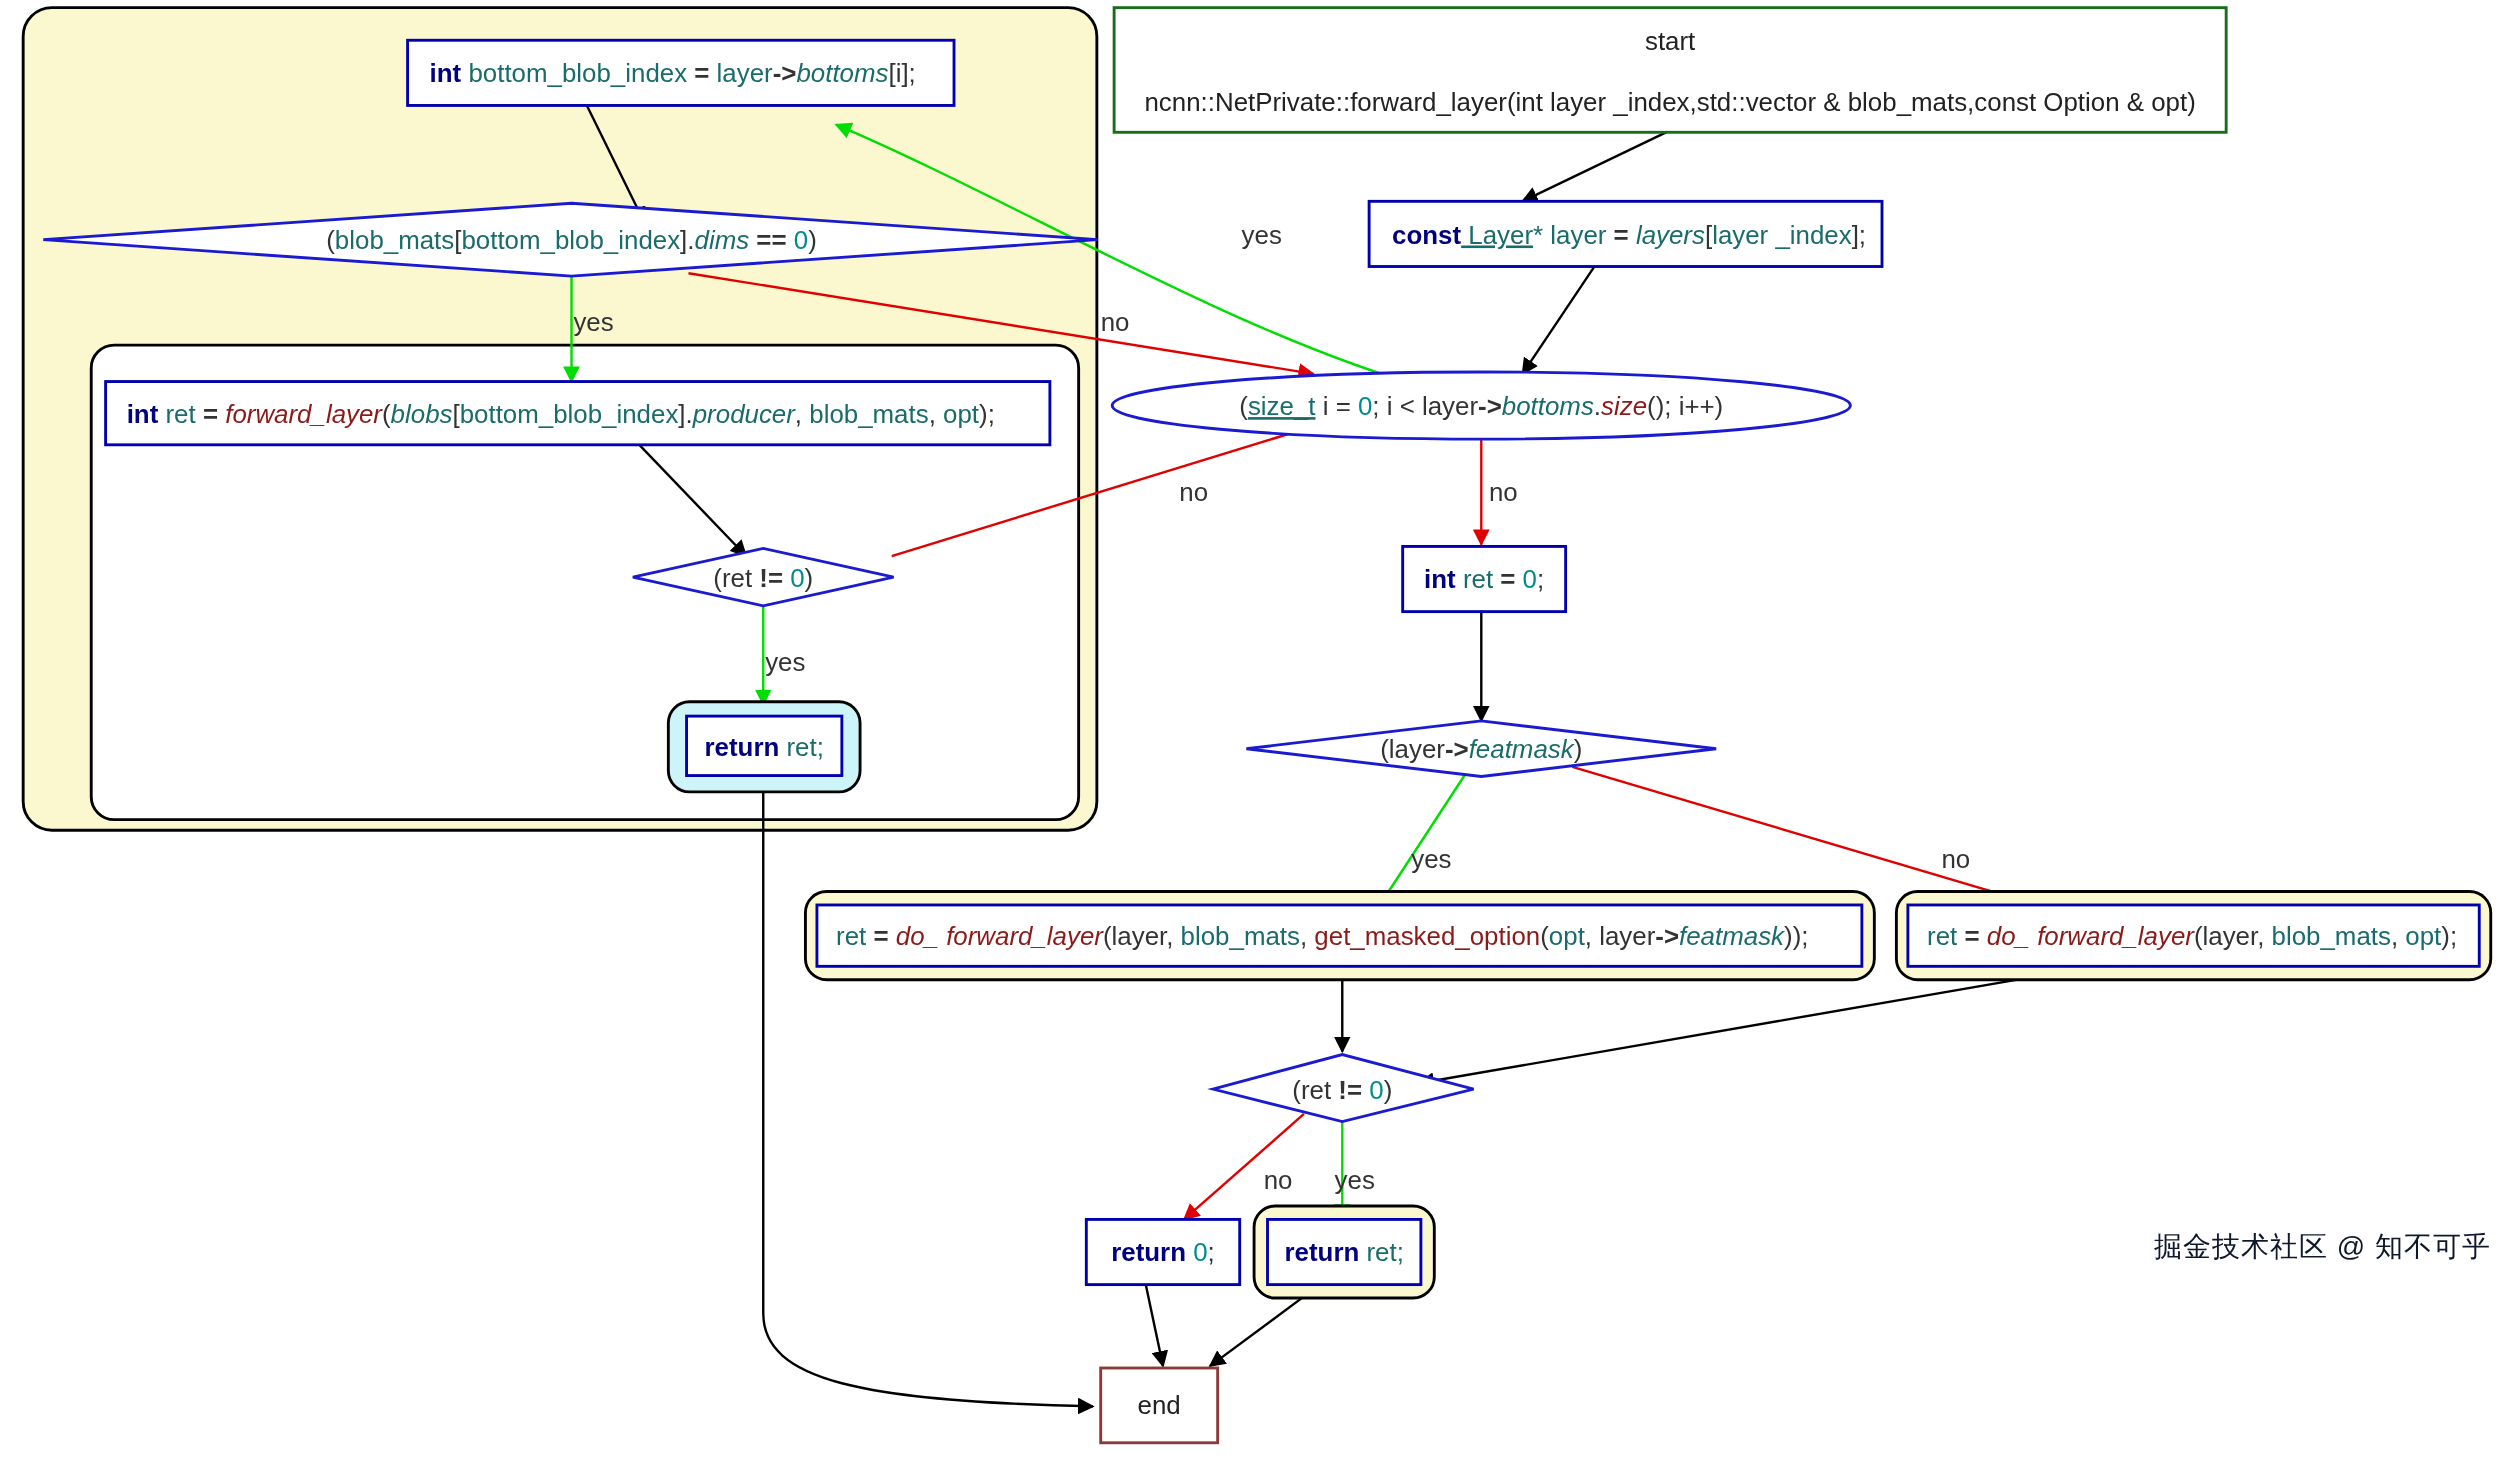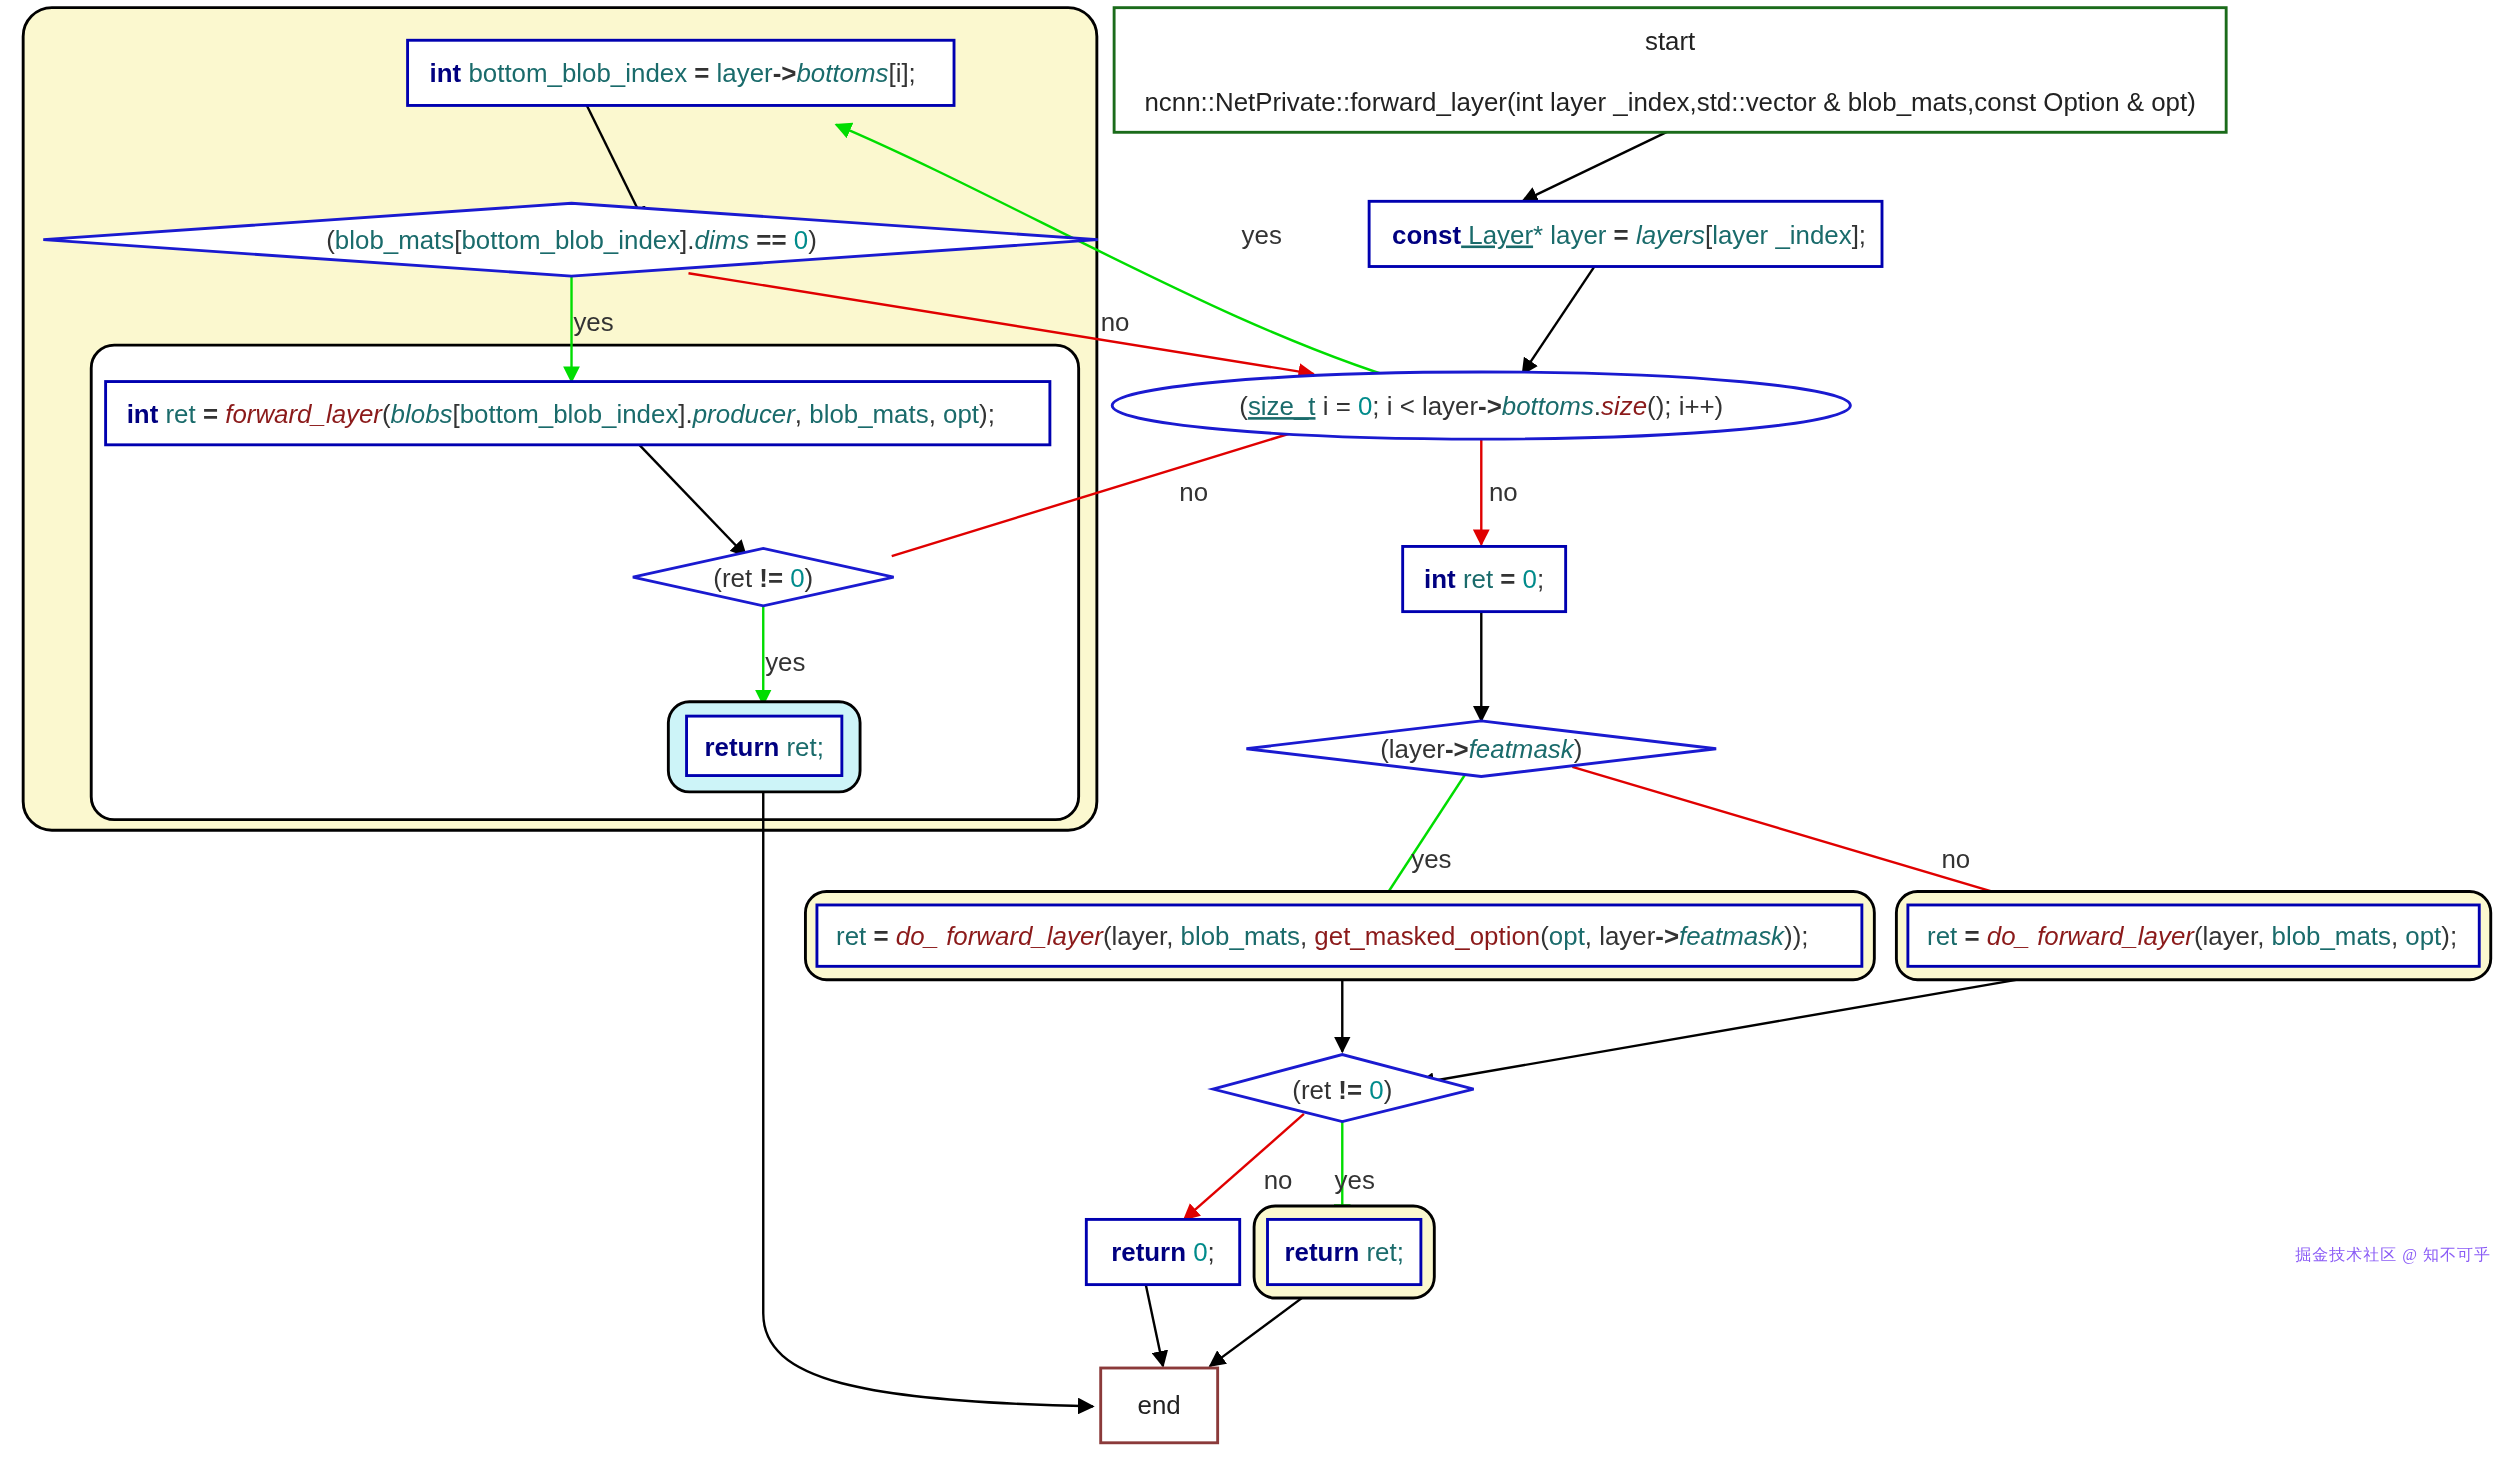--- a/index.html
+++ b/index.html
@@ -128,23 +128,23 @@
   }
   .edge-red {
     stroke: #e00000;
     stroke-width: 2.5;
     fill: none;
   }
   .watermark {
     position: absolute;
     right: 21px;
     bottom: 21px;
-    font-family: Liberation Serif, serif;
-    font-size: 16px;
-    color: #8b5cf6;
+    font-family: Liberation Sans, sans-serif;
+    font-size: 28px;
+    color: #0f172a;
     letter-spacing: 1px;
     white-space: nowrap;
   }
 </style>
 </head>
 <body>
 
 <div id="diagram-root">
 <svg id="flowchart" viewBox="0 0 2620 1524" xmlns="http://www.w3.org/2000/svg">
 

